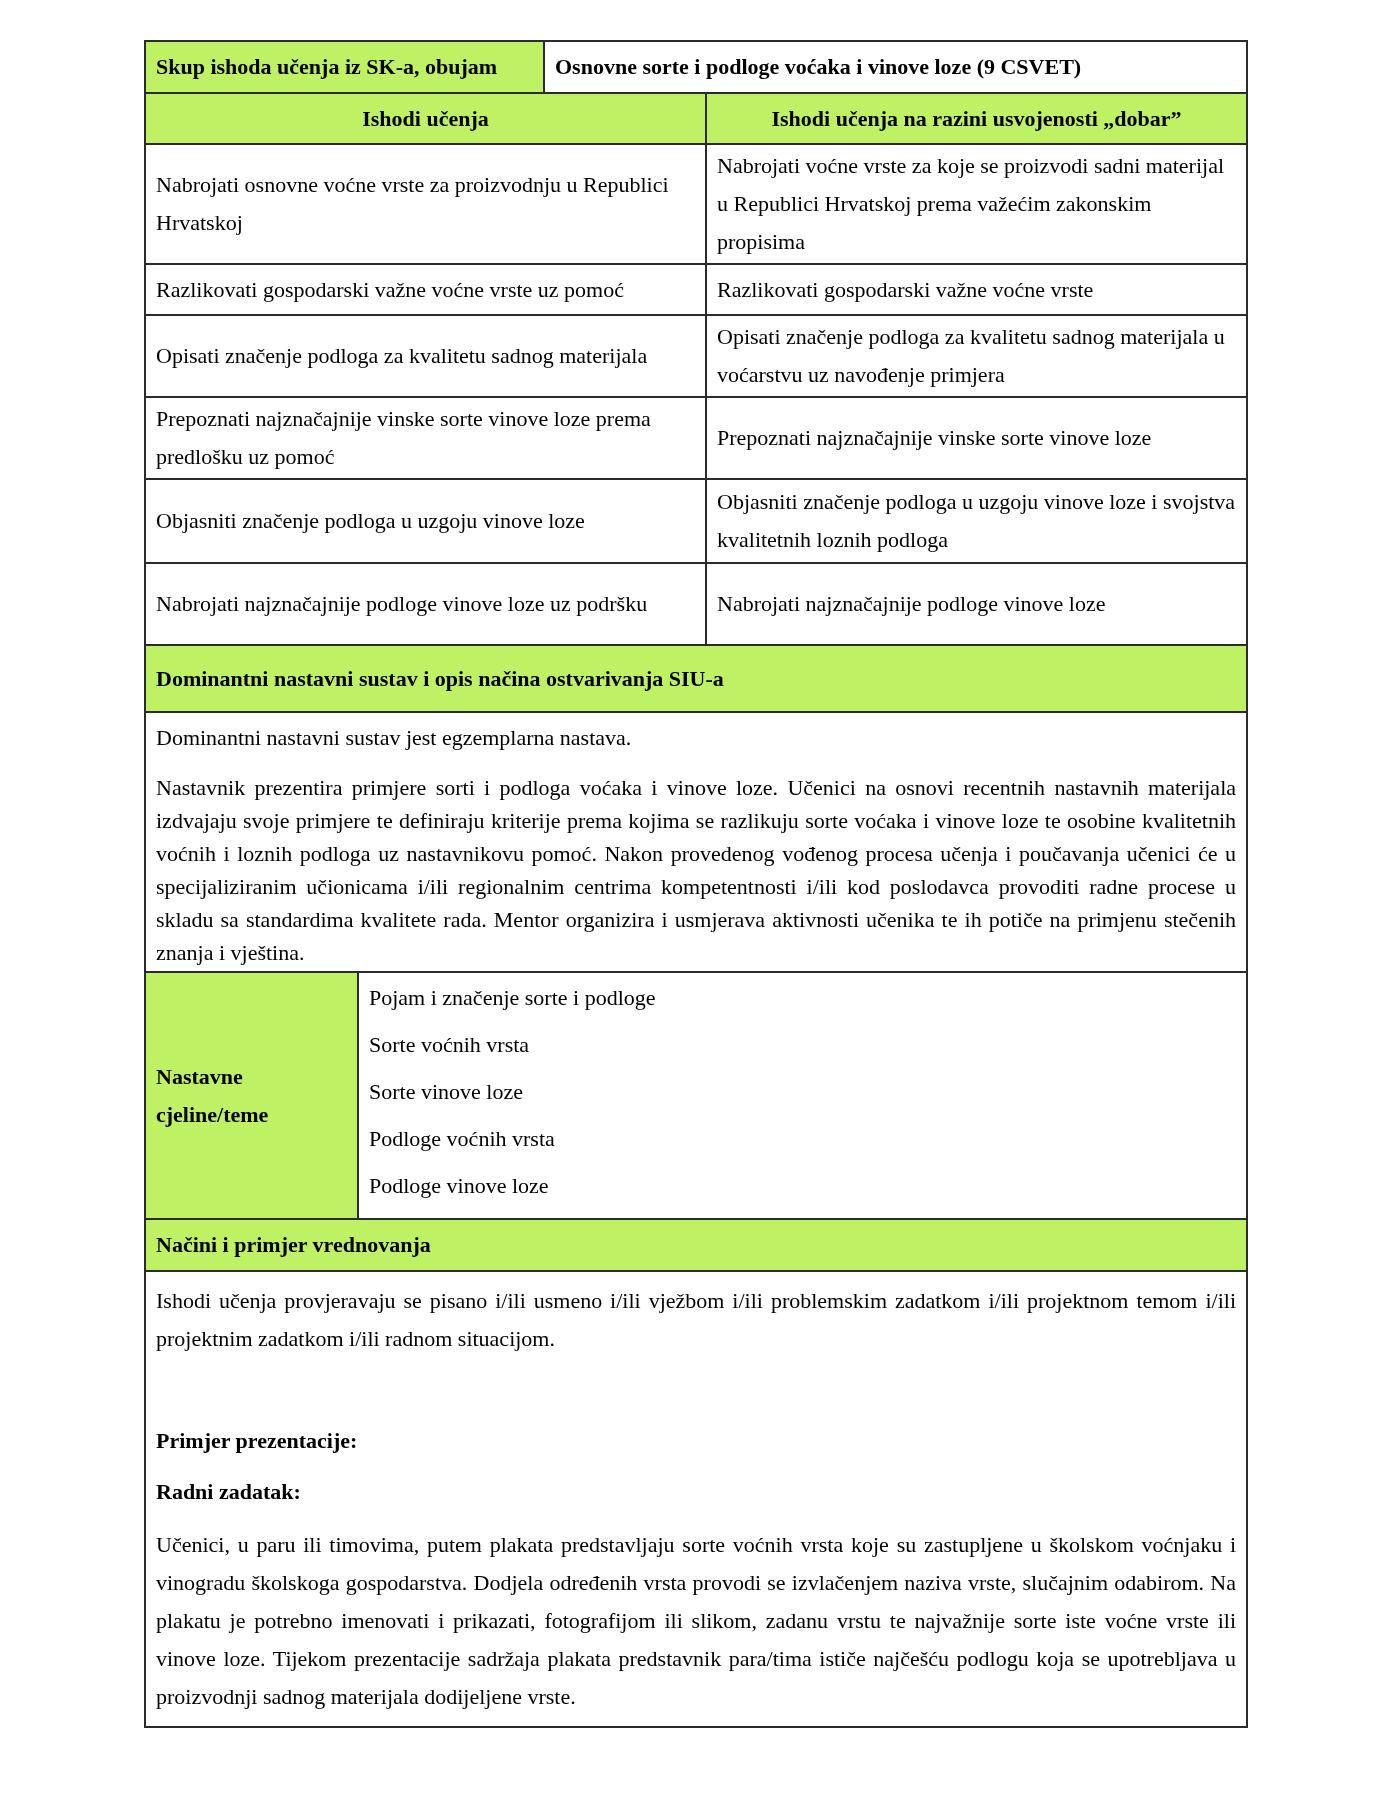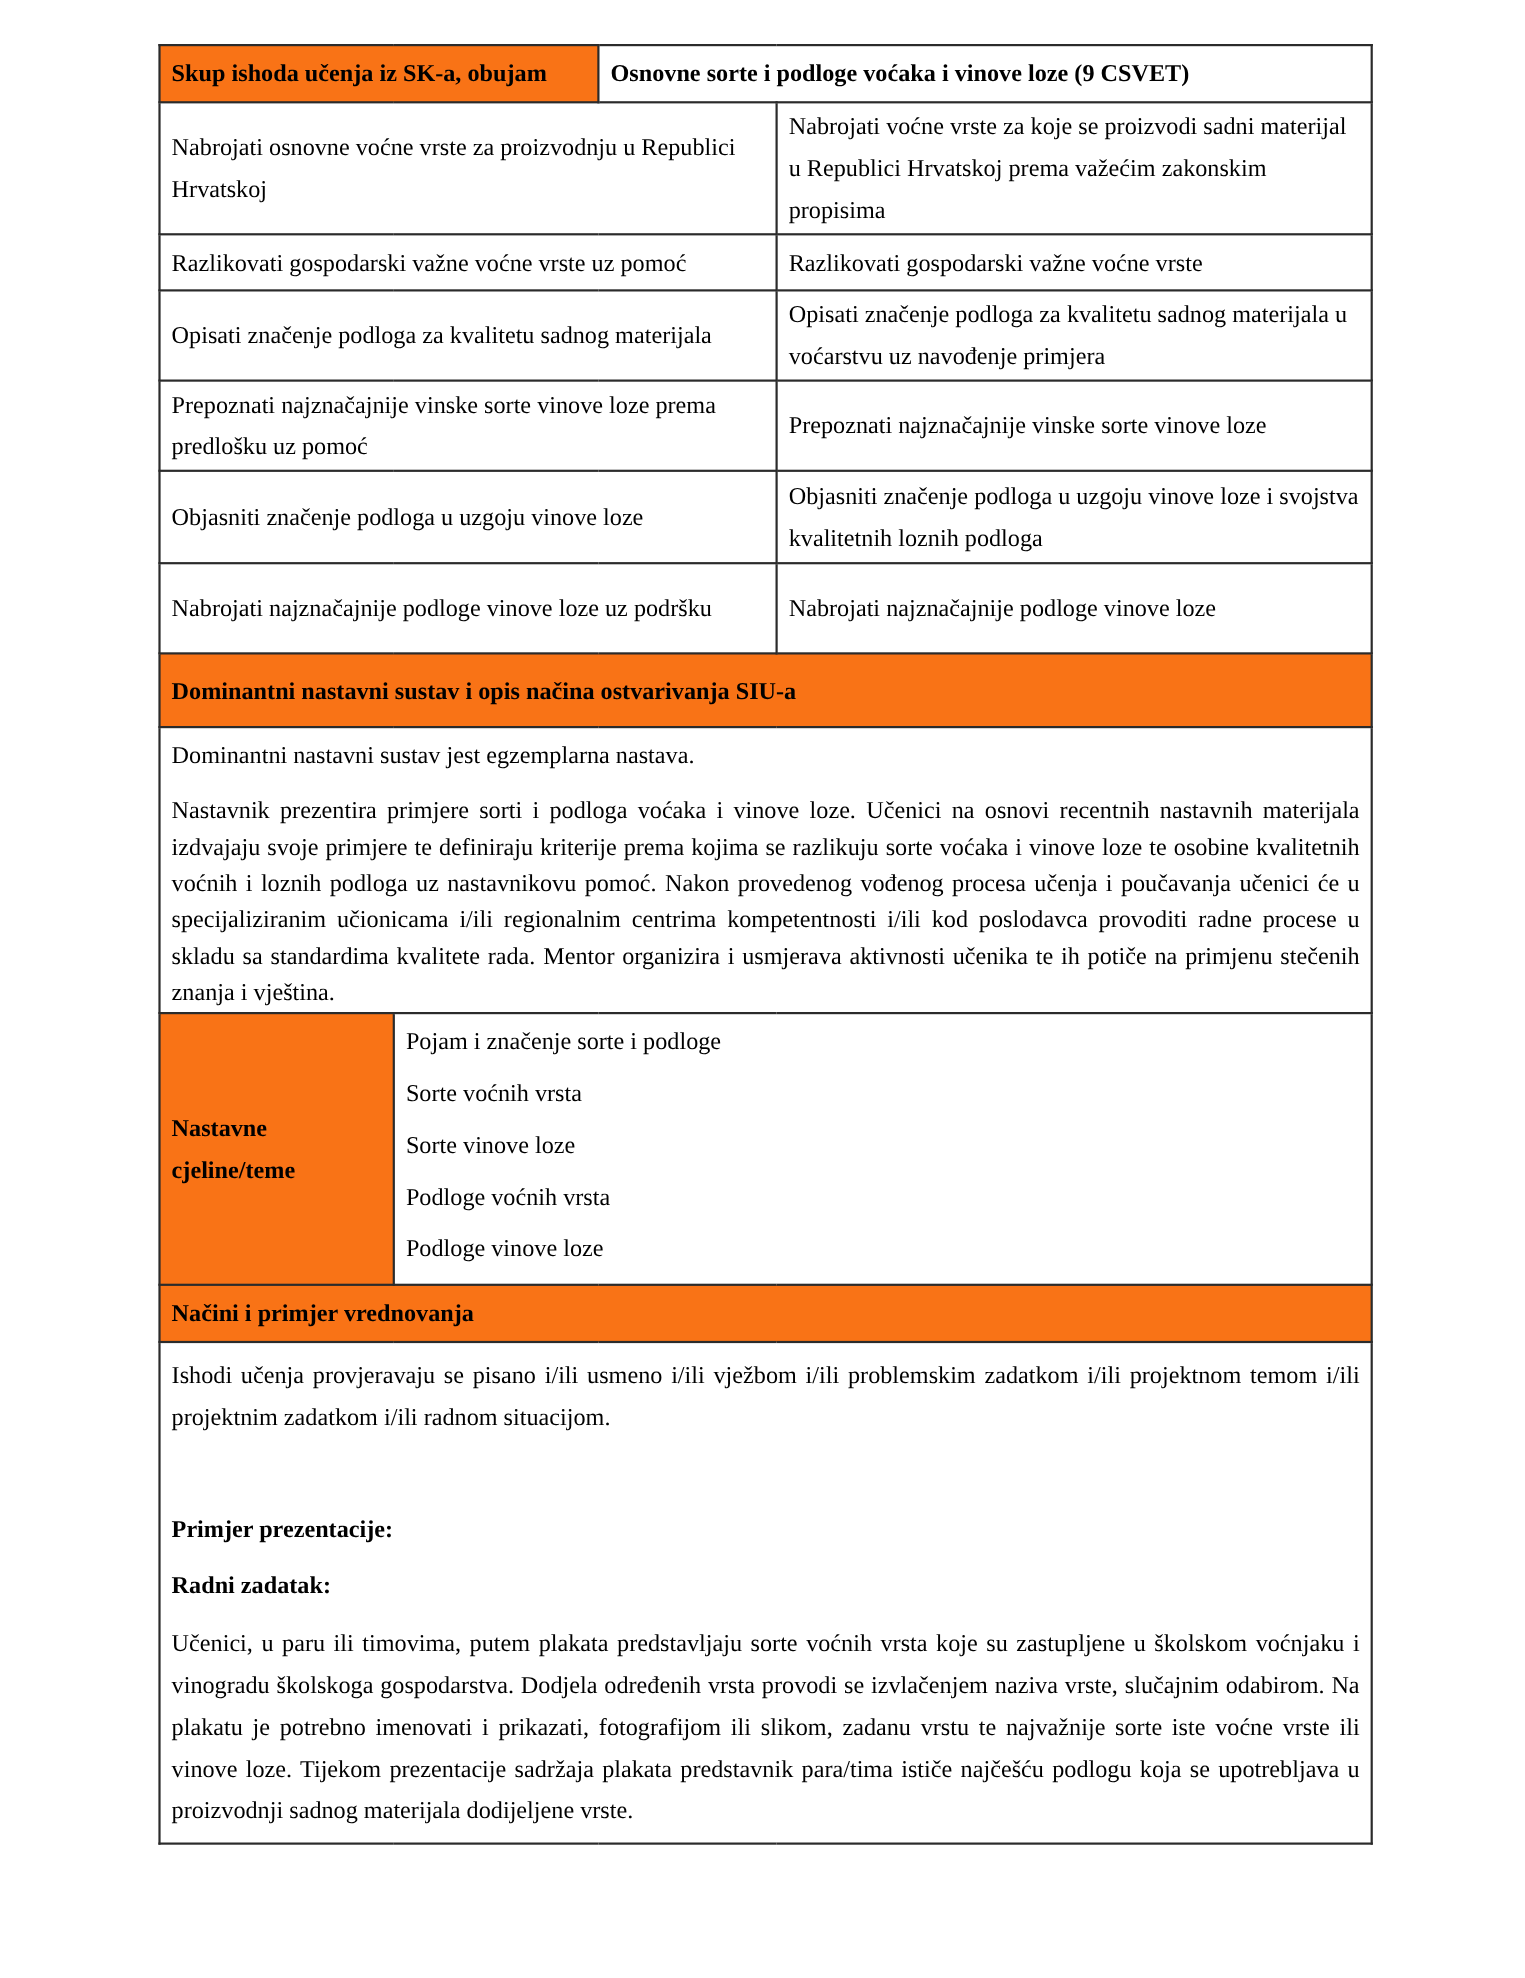--- a/index.html
+++ b/index.html
@@ -23,21 +23,21 @@
     table-layout: fixed;
   }
   table.doc td {
     border: 2px solid #2b2b2b;
     padding: 2px 10px;
     font-size: 22px;
     line-height: 38px;
     vertical-align: middle;
     word-wrap: break-word;
   }
-  .blue { background: #f97316; }
+  .blue { background: #bef264; }
   .bold { font-weight: bold; }
   .center { text-align: center; }
   .top { vertical-align: top !important; }
   td.bigcell { padding: 8px 12px; }
   .lead-line {
     line-height: 34px;
     margin: 6px 0 16px 0;
   }
   .just {
     text-align: justify;
@@ -70,20 +70,24 @@
     <col style="width:162px">
     <col style="width:541px">
   </colgroup>
 
   <tbody>
       <tr style="height:52px;">
     <td colspan="2" class="blue bold h1-text">Skup ishoda učenja iz SK-a, obujam</td>
     <td colspan="2" class="bold h1-text">Osnovne sorte i podloge voćaka i vinove loze (9 CSVET)</td>
   </tr>
 
+  <tr style="height:51px;">
+    <td colspan="3" class="blue bold center h1-text">Ishodi učenja</td>
+    <td class="blue bold center h1-text">Ishodi učenja na razini usvojenosti „dobar”</td>
+  </tr>
 
   <tr style="height:115px;">
     <td colspan="3">Nabrojati osnovne voćne vrste za proizvodnju u Republici Hrvatskoj</td>
     <td>Nabrojati voćne vrste za koje se proizvodi sadni materijal u Republici Hrvatskoj prema važećim zakonskim propisima</td>
   </tr>
   <tr style="height:51px;">
     <td colspan="3">Razlikovati gospodarski važne voćne vrste uz pomoć</td>
     <td>Razlikovati gospodarski važne voćne vrste</td>
   </tr>
   <tr style="height:80px;">

